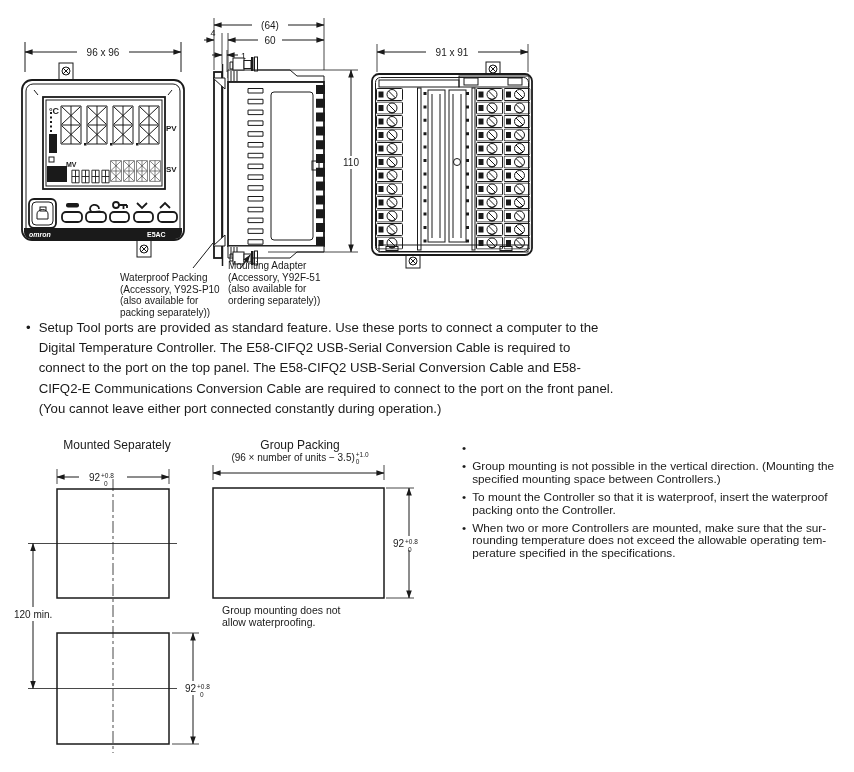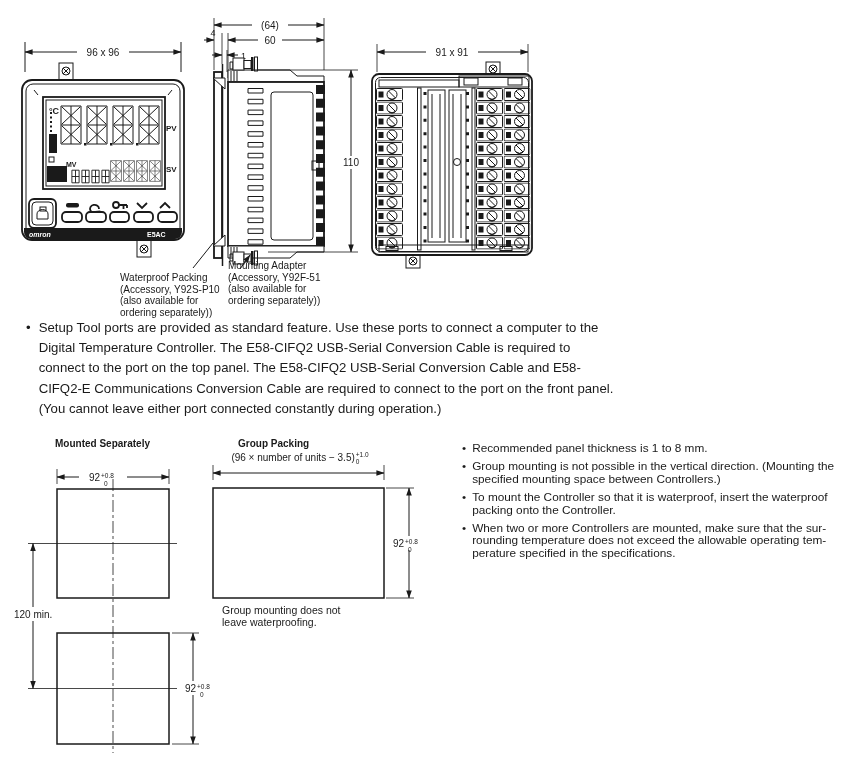--- a/index.html
+++ b/index.html
@@ -16,21 +16,21 @@
   svg .wh{fill:#fff}
   svg .wbg{fill:#fff;stroke:none}
   svg text{fill:#1a1a1a;font-family:"Liberation Sans",sans-serif}
   .t10{font-size:10px}.t9{font-size:9px}.t65{font-size:6.5px}
   .tb9{font-size:9px;font-weight:bold}.tb8{font-size:8px;font-weight:bold}
   .tb7{font-size:7px;font-weight:bold}.tw{fill:#fff}
   .callout{white-space:pre-line;font-size:10px;line-height:11.5px}
   .para{display:flex;font-size:13.2px;line-height:20.2px}
   .para .blt{margin-right:8px}
   .para .ptext{white-space:pre-line}
-  .hdr{font-weight:bold;font-size:10px;}
+  .hdr{font-weight:normal;font-size:12px;text-align:center}
   .formula{font-size:10px;text-align:center;white-space:nowrap}
   .tolstack{display:inline-flex;flex-direction:column;vertical-align:middle;
             font-size:6.5px;line-height:6.8px;margin-left:1px;text-align:left}
   .caption{white-space:pre-line;font-size:10.5px;line-height:12px}
   .notes .nitem{display:flex;margin-bottom:5px}
   .notes .blt2{font-size:11.8px;margin-right:6px;line-height:12.9px}
   .notes .ntext{white-space:pre-line;font-size:11.8px;line-height:12.9px}
 </style>
 </head>
 <body>
@@ -228,21 +228,21 @@
     <path class="ln" d="M432,94 v144 M440,94 v144"></path>
     <rect x="449" y="90" width="17" height="152" class="ln"></rect>
     <path class="ln" d="M453,94 v144 M461,94 v144"></path>
     <circle cx="457" cy="162" r="3.5" class="ln"></circle>
   </g>
 </svg>
 
 <div class="abs callout" style="left:120px;top:272px">Waterproof Packing
 (Accessory, Y92S-P10
 (also available for
- ordering separately))</div>
+ packing separately))</div>
 <div class="abs callout" style="left:228px;top:260px">Mounting Adapter
 (Accessory, Y92F-51
 (also available for
  ordering separately))</div>
 
 <div class="abs para" style="left:26px;top:318px;width:640px">
   <span class="blt">•</span>
   <div class="ptext">Setup Tool ports are provided as standard feature. Use these ports to connect a computer to the
 Digital Temperature Controller. The E58-CIFQ2 USB-Serial Conversion Cable is required to
 connect to the port on the top panel. The E58-CIFQ2 USB-Serial Conversion Cable and E58-
@@ -301,26 +301,25 @@
   <line class="ln" x1="409" y1="488" x2="409" y2="598" marker-start="url(#ar2)" marker-end="url(#ar2)"></line>
   <rect x="389" y="536" width="38" height="14" class="wbg"></rect>
   <g>
     <text x="404" y="547" class="t10" text-anchor="end">92</text>
     <text x="405" y="543.5" class="t65">+0.8</text>
     <text x="408" y="551.5" class="t65">0</text>
   </g>
 </svg>
 
 <div class="abs caption" style="left:222px;top:604px">Group mounting does not
-leave waterproofing.</div>
+allow waterproofing.</div>
 
 <div class="abs notes" style="left:462px;top:442px;width:385px">
   <div class="nitem">
     <span class="blt2">•</span>
-    <div class="ntext">Recommended panel thickness is 1 to 8 mm.</div>
   </div>
   <div class="nitem">
     <span class="blt2">•</span>
     <div class="ntext">Group mounting is not possible in the vertical direction. (Mounting the
 specified mounting space between Controllers.)</div>
   </div>
   <div class="nitem">
     <span class="blt2">•</span>
     <div class="ntext">To mount the Controller so that it is waterproof, insert the waterproof
 packing onto the Controller.</div>

